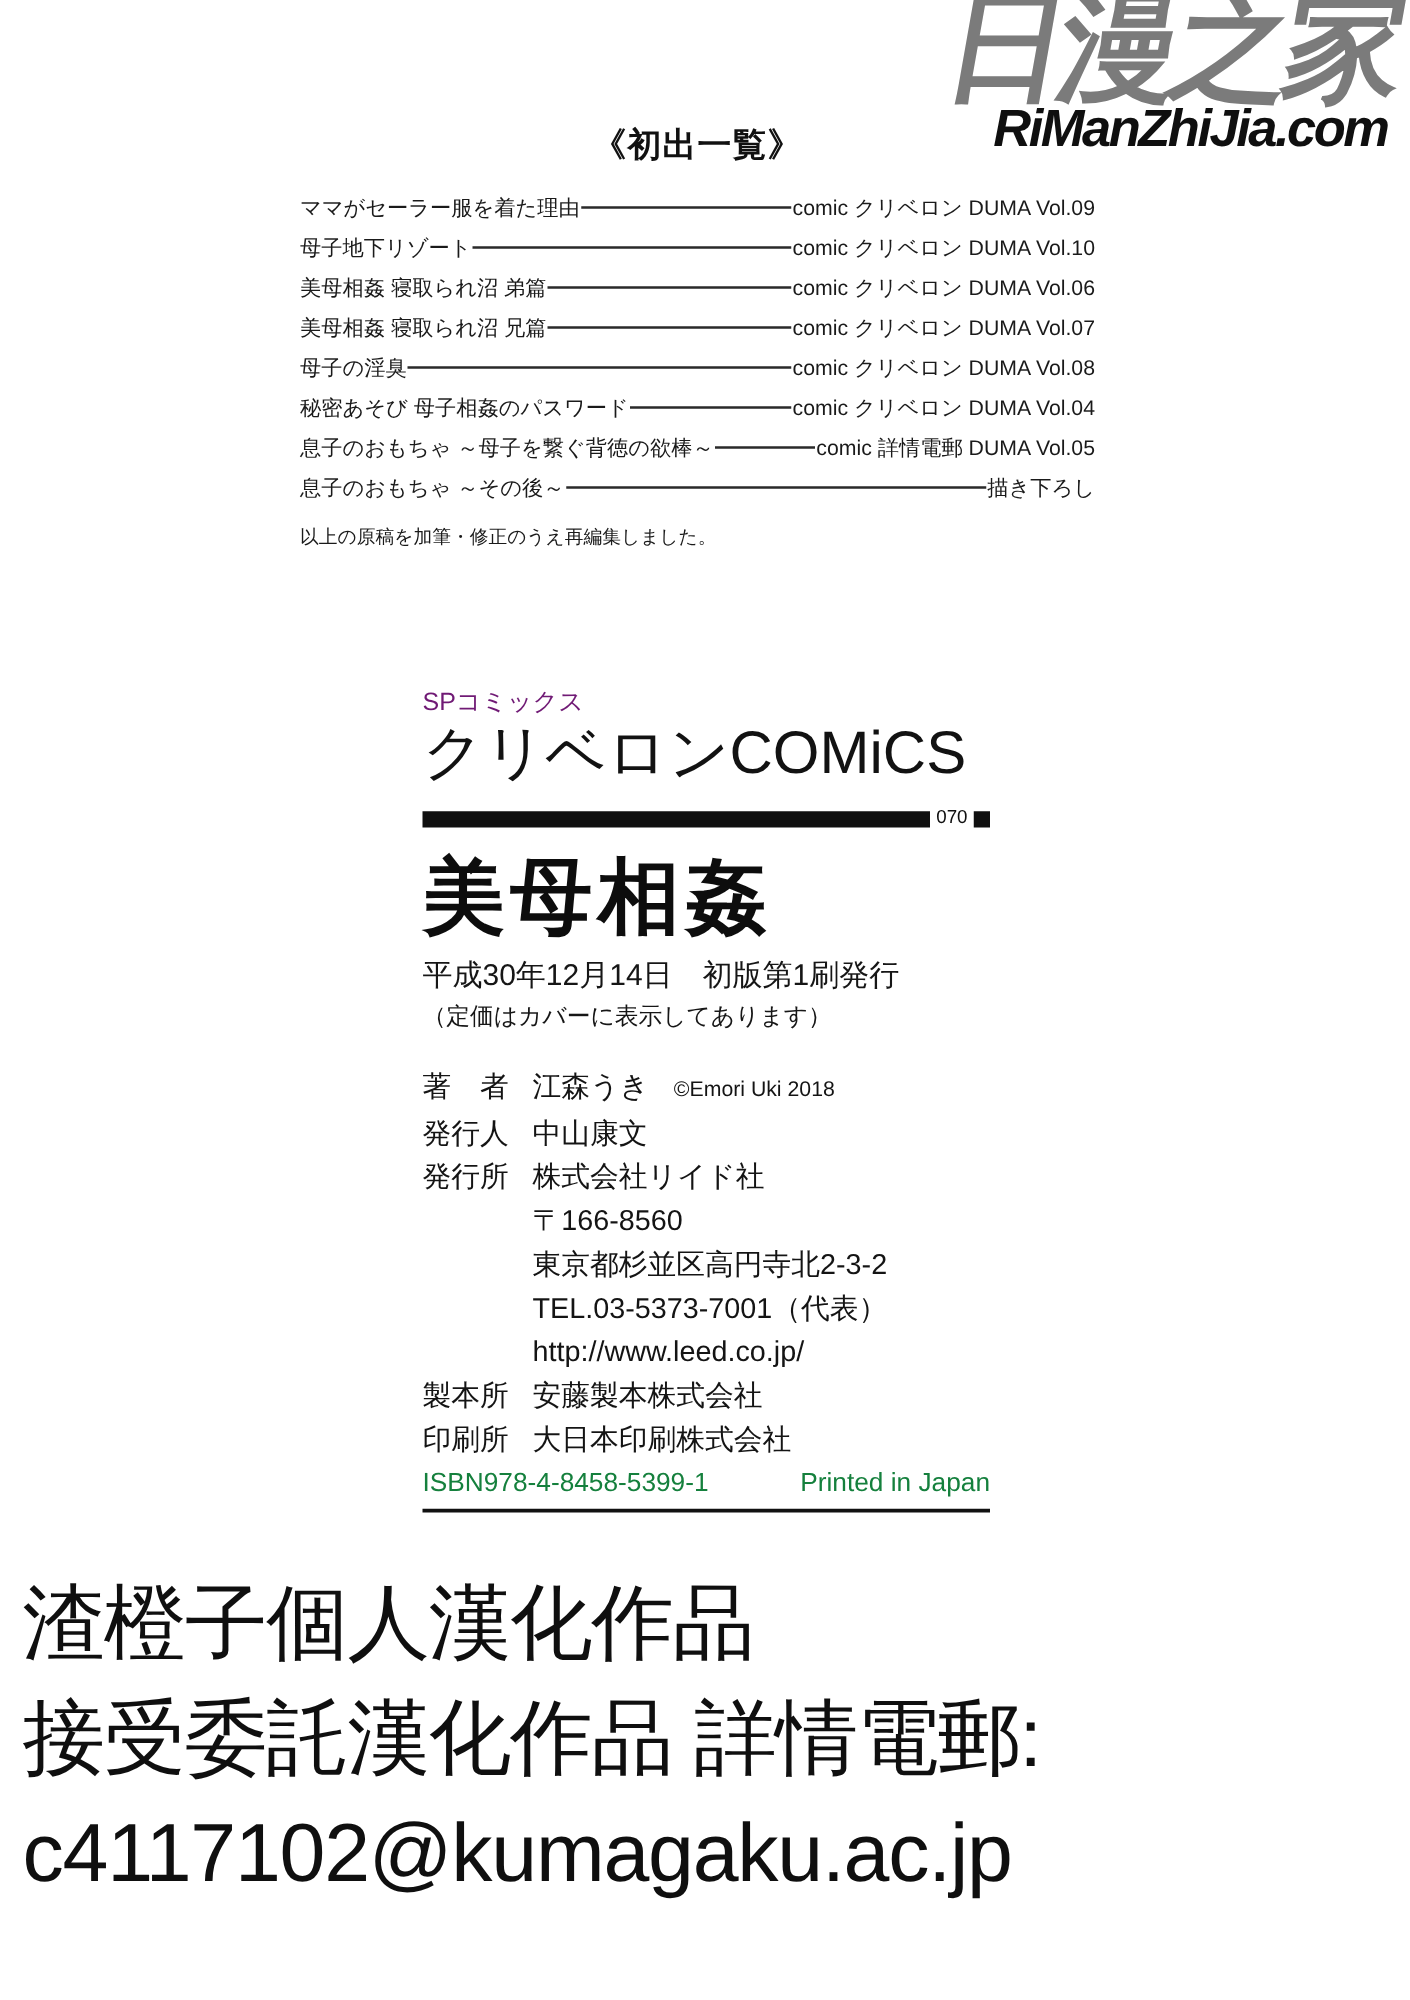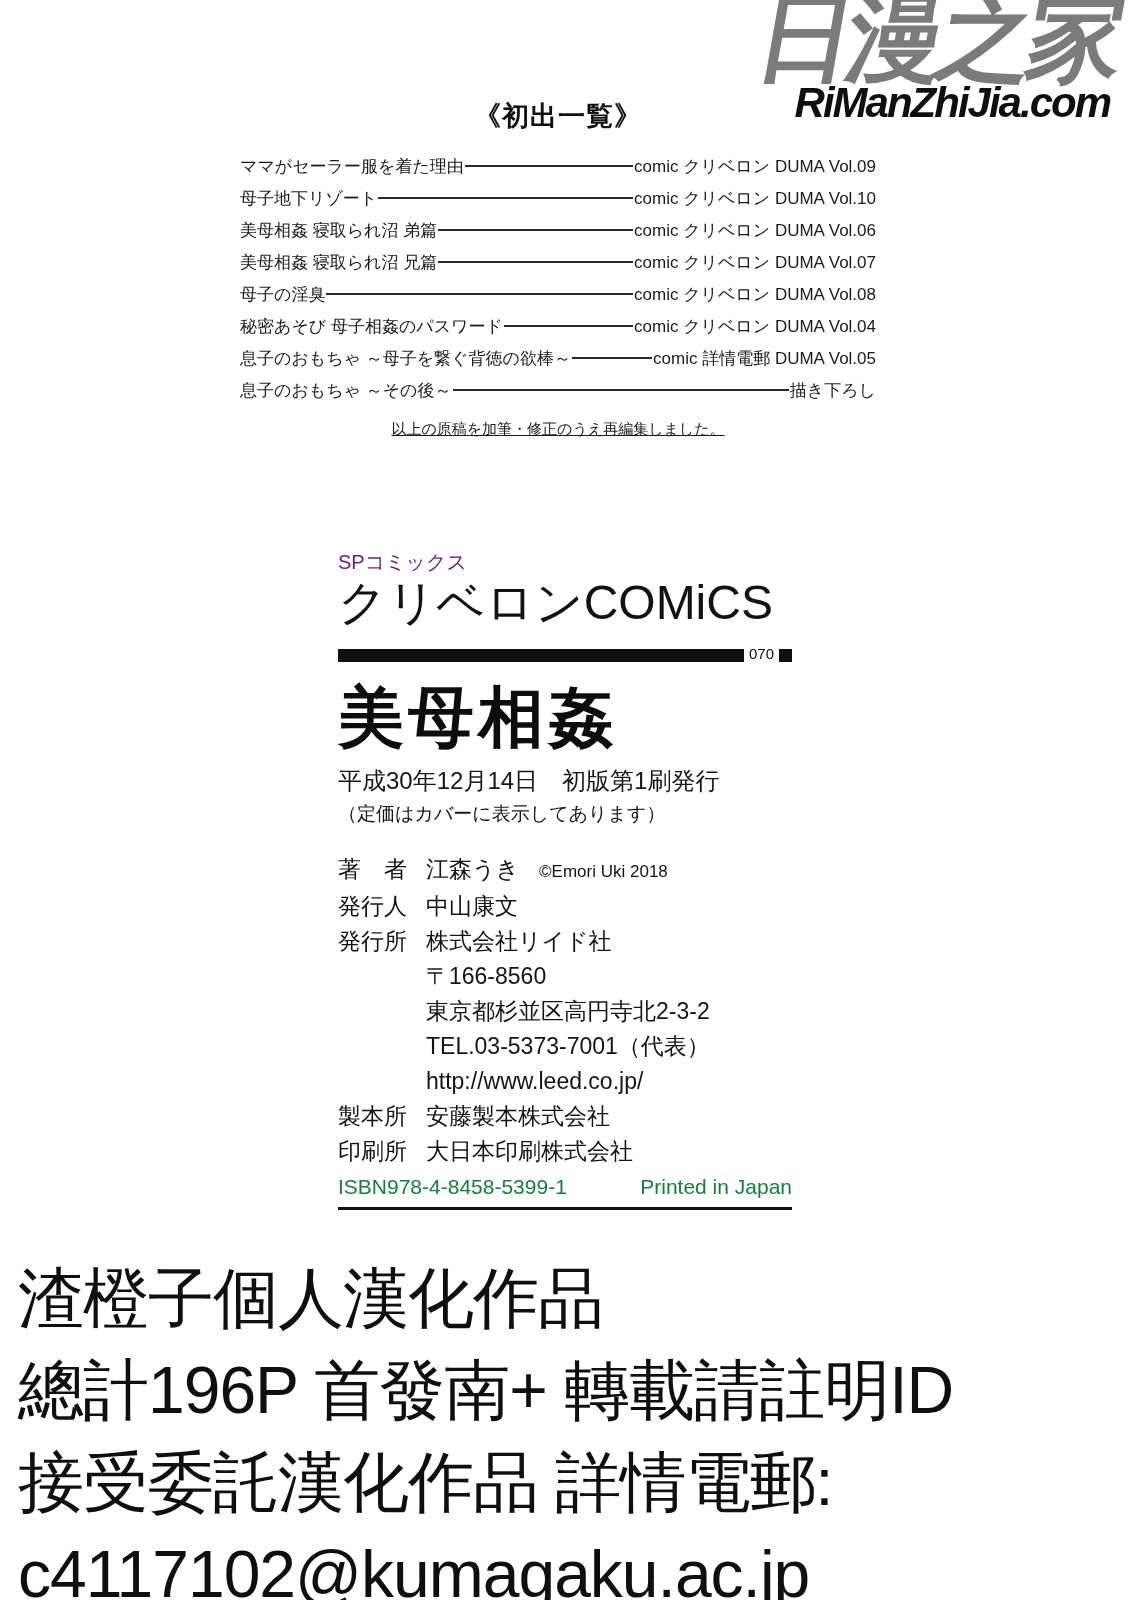--- a/index.html
+++ b/index.html
@@ -26,21 +26,21 @@
   
   .shoshutsu{position:absolute;left:240px;top:98px;width:636px;}
   .shoshutsu-heading{
     text-align:center;font-size:27px;font-weight:bold;color:#111;
     margin-bottom:16px;letter-spacing:1px;
   }
   .pub-row{display:flex;align-items:center;height:32px;font-size:17px;color:#1a1a1a;}
   .pub-title{white-space:nowrap;}
   .pub-line{flex:1;border-top:2px solid #2a2a2a;margin:0 1px;}
   .pub-source{white-space:nowrap;}
-  .shoshutsu-note{text-align:center;font-size:15px;margin-top:14px;color:#1a1a1a;text-decoration:underline;}
+  .shoshutsu-note{font-size:15px;margin-top:14px;color:#1a1a1a;}
 
   
   .colophon{position:absolute;left:338px;top:551px;width:454px;}
   .series-small{font-size:20px;line-height:23px;color:#701a75;}
   .series-large{font-size:48px;line-height:58px;color:#121212;letter-spacing:0px;white-space:nowrap;}
   .series-bar-row{display:flex;align-items:flex-end;margin-top:13px;}
   .series-bar{flex:1;height:13px;background:#101010;}
   .series-num{font-size:15px;padding:0 5px;color:#101010;}
   .series-square{width:13px;height:13px;background:#101010;}
   .book-title{font-size:66px;font-weight:bold;letter-spacing:4px;line-height:70px;margin-top:20px;color:#0d0d0d;white-space:nowrap;}
@@ -161,16 +161,15 @@
   <div class="isbn-row">
     <span>ISBN978-4-8458-5399-1</span>
     <span>Printed in Japan</span>
   </div>
 
   <div class="colophon-rule"></div>
 </div>
 
 <div class="translator">
   <div class="tr-line">渣橙子個人漢化作品</div>
-  <div class="tr-line">總計196P 首發南+ 轉載請註明ID</div>
   <div class="tr-line">接受委託漢化作品 詳情電郵:</div>
   <div class="tr-line">c4117102@kumagaku.ac.jp</div>
 </div>
 
 </body></html>

